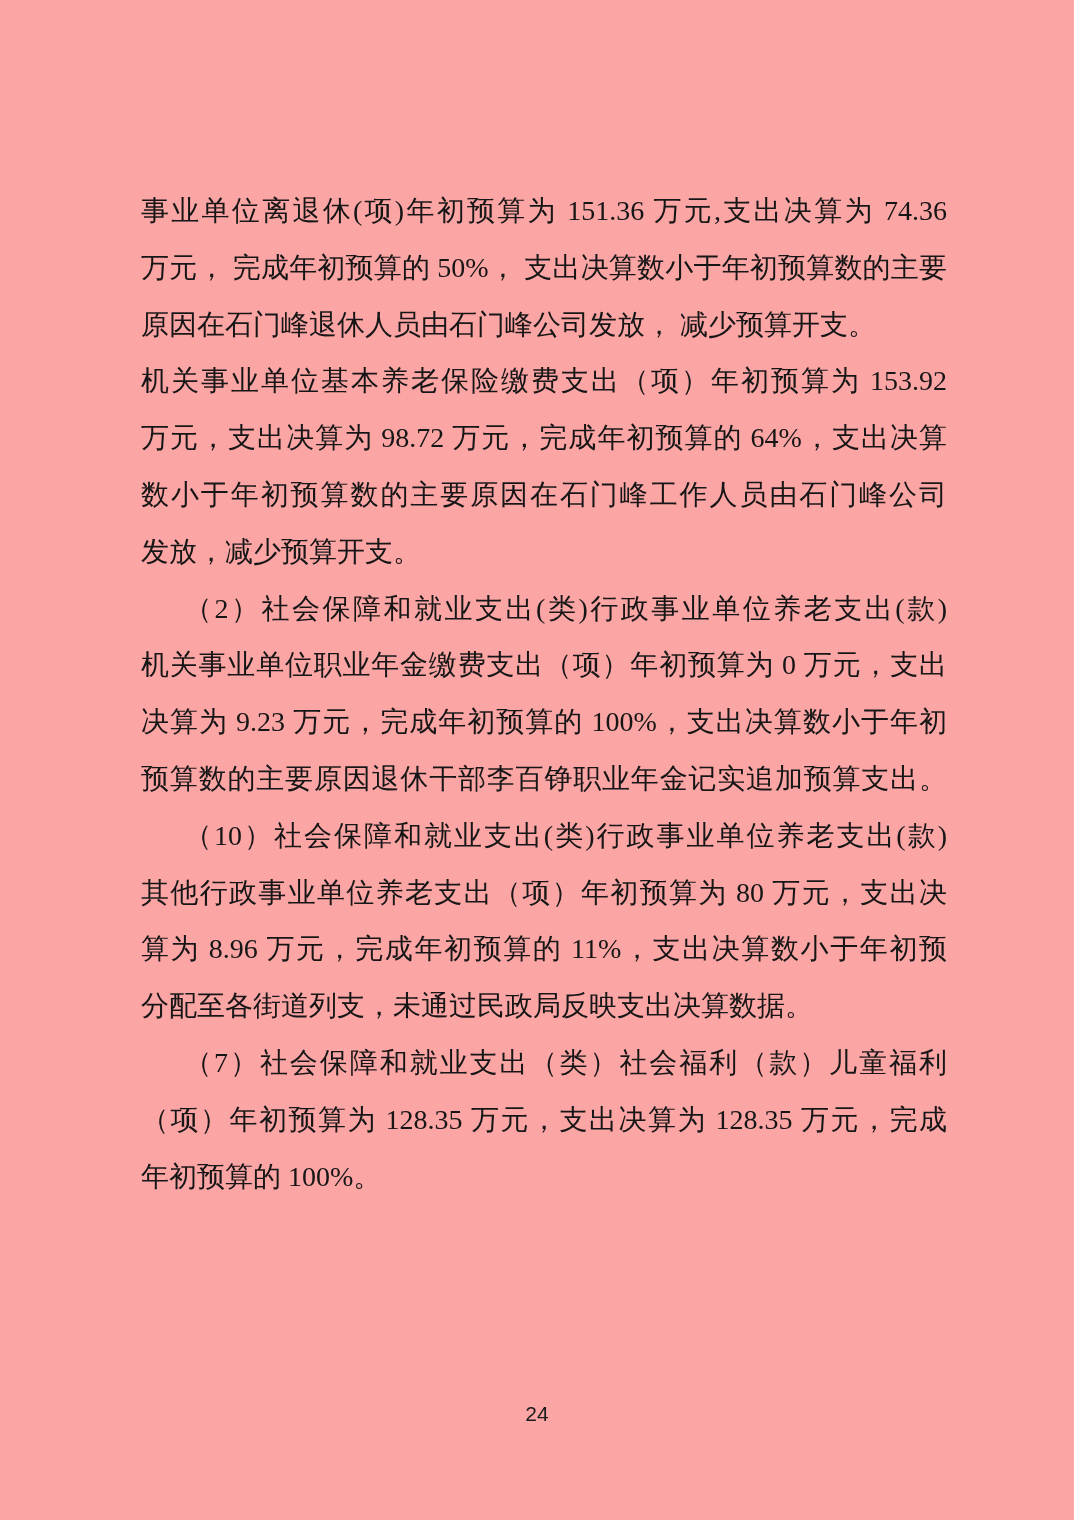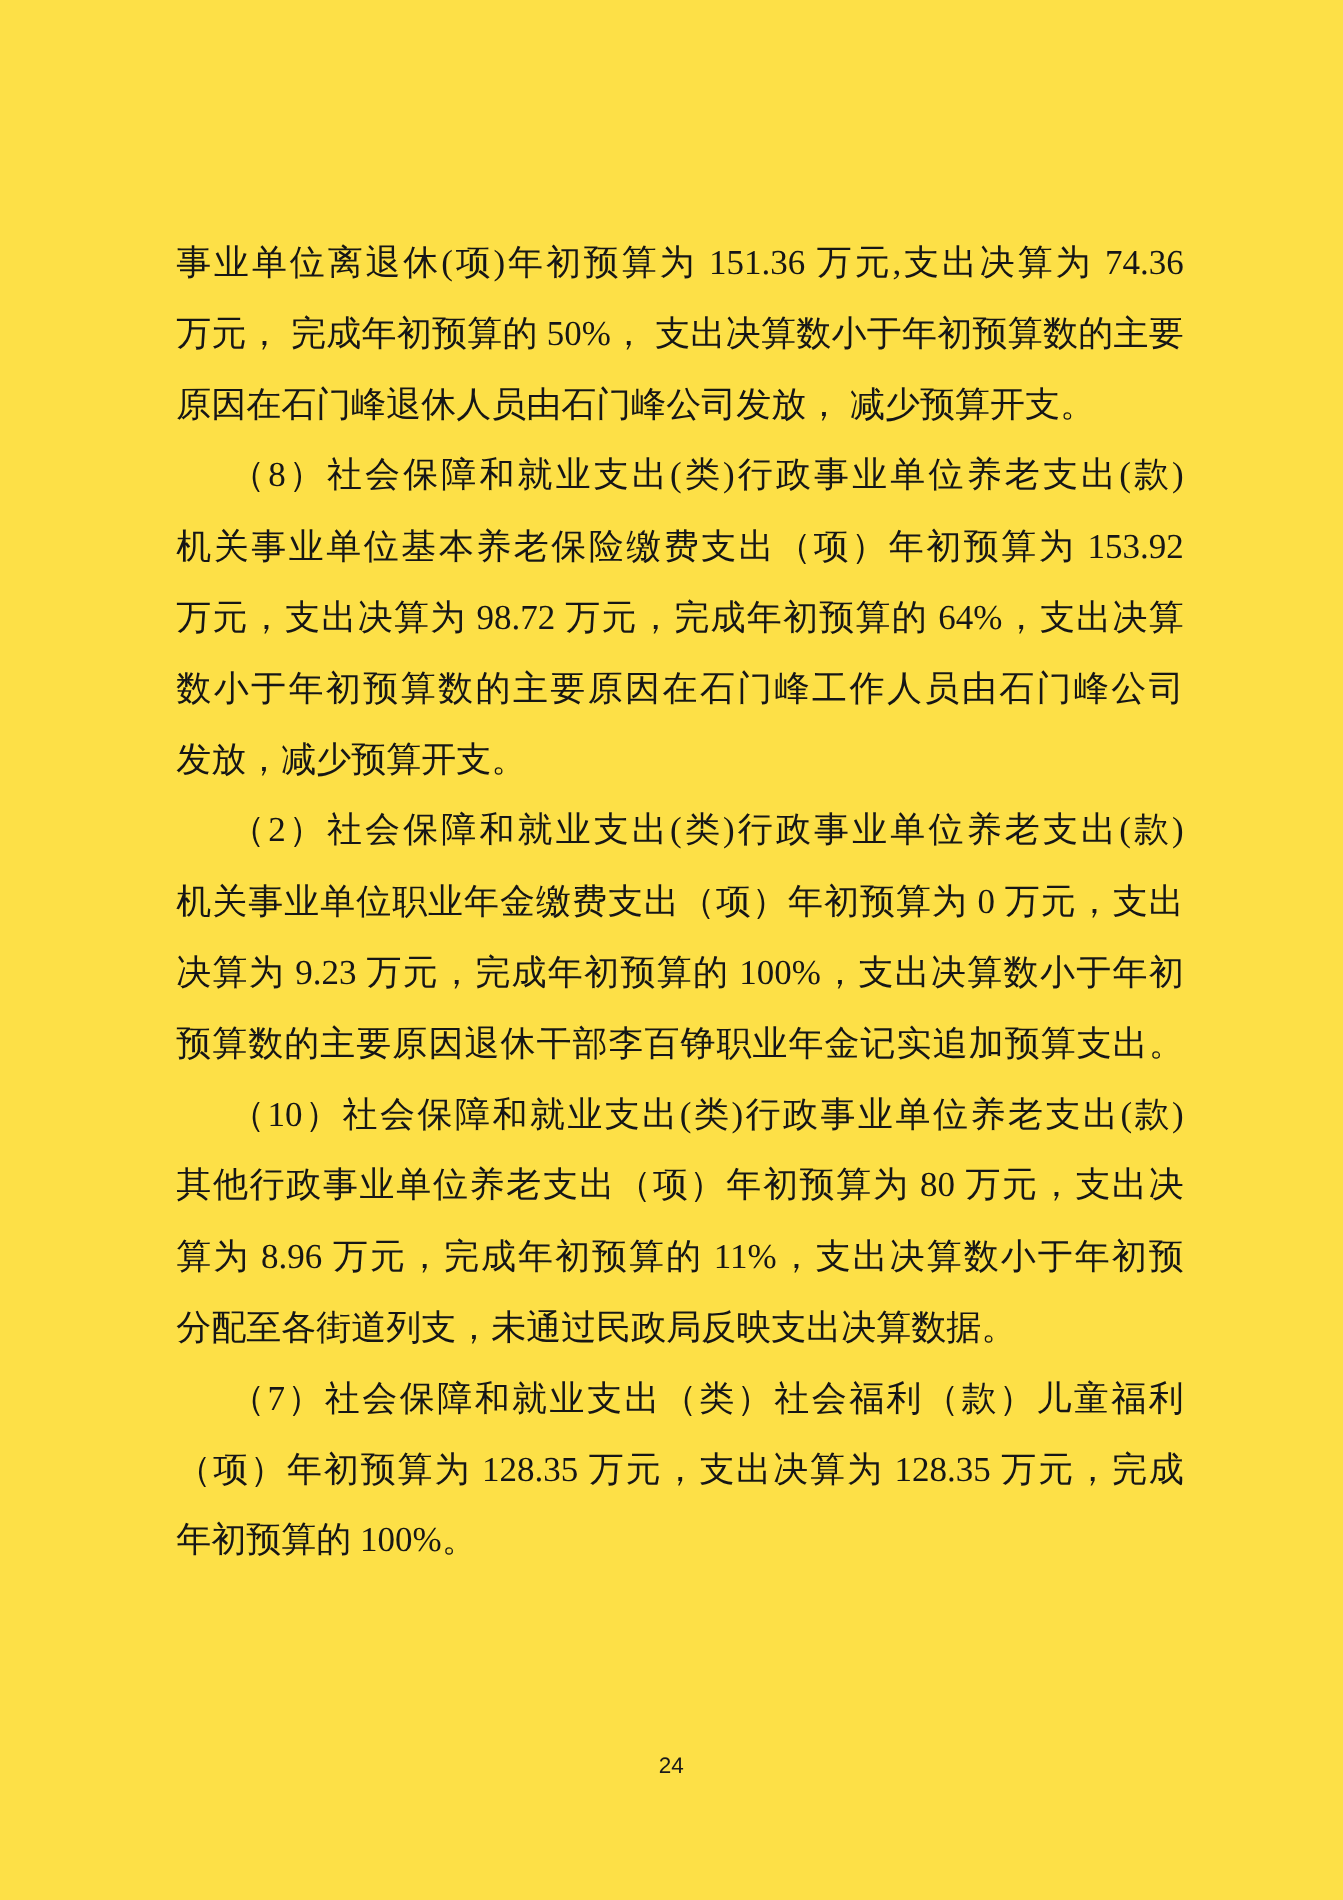--- a/index.html
+++ b/index.html
@@ -10,21 +10,21 @@
   body {
     width: 1074px;
     height: 1520px;
     position: relative;
     overflow: hidden;
     font-family: "Liberation Serif", "DejaVu Serif", serif;
   }
   .page {
     position: absolute;
     inset: 0;
-    background: #fde047;
+    background: #fca5a5;
     padding-left: 12px;
   }
   .text-block {
     position: absolute;
     left: 141px;
     top: 183px;
     width: 806px;
     color: #161616;
     font-size: 28px;
     line-height: 56.8px;
@@ -45,37 +45,36 @@
   }
   .line.indent {
     text-indent: 43px;
   }
   .page-number {
     position: absolute;
     top: 1402px;
     left: 0;
     width: 100%;
     text-align: center;
-    font-size: 18px;
+    font-size: 21px;
     color: #1a1a1a;
     font-family: "Liberation Sans", "DejaVu Sans", sans-serif;
   }
 </style>
 </head>
 <body>
 
 <div class="page">
   <div class="text-block">
       <div class="paragraph">
         <div class="line">事业单位离退休(项)年初预算为 151.36 万元,支出决算为 74.36</div>
         <div class="line">万元， 完成年初预算的 50%， 支出决算数小于年初预算数的主要</div>
         <div class="line flush-left">原因在石门峰退休人员由石门峰公司发放， 减少预算开支。</div>
       </div>
       <div class="paragraph">
-        <div class="line indent">（8）社会保障和就业支出(类)行政事业单位养老支出(款)</div>
         <div class="line">机关事业单位基本养老保险缴费支出（项）年初预算为 153.92</div>
         <div class="line">万元，支出决算为 98.72 万元，完成年初预算的 64%，支出决算</div>
         <div class="line">数小于年初预算数的主要原因在石门峰工作人员由石门峰公司</div>
         <div class="line flush-left">发放，减少预算开支。</div>
       </div>
       <div class="paragraph">
         <div class="line indent">（2）社会保障和就业支出(类)行政事业单位养老支出(款)</div>
         <div class="line">机关事业单位职业年金缴费支出（项）年初预算为 0 万元，支出</div>
         <div class="line">决算为 9.23 万元，完成年初预算的 100%，支出决算数小于年初</div>
         <div class="line">预算数的主要原因退休干部李百铮职业年金记实追加预算支出。</div>

